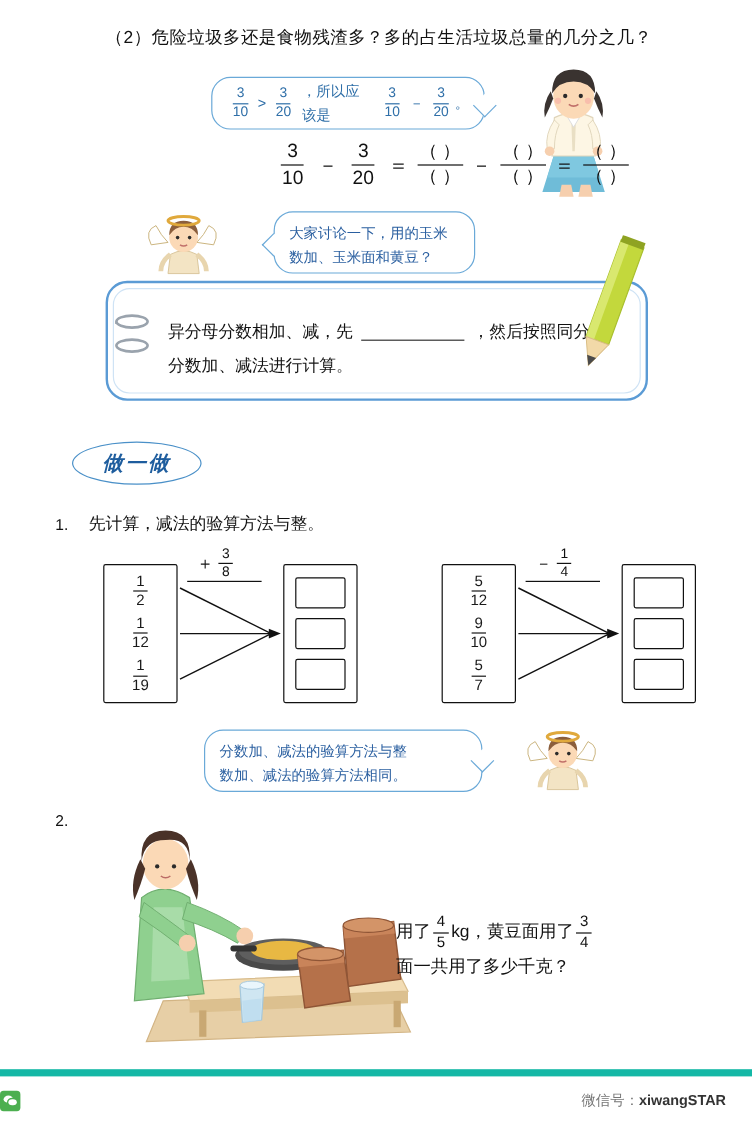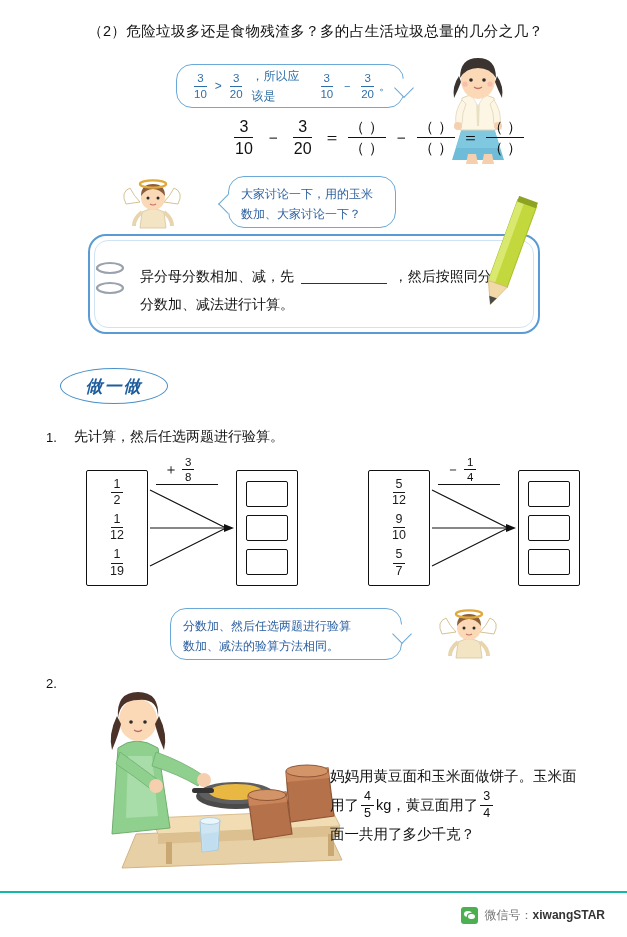--- a/index.html
+++ b/index.html
@@ -154,22 +154,22 @@
   .ex2-num { left:46px; top:676px; }
   .mom-scene { position:absolute; left:96px; top:676px; width:252px; height:200px; }
   .ex2-text {
     position:absolute; left:330px; top:762px; width:250px;
     font-size:14.5px; line-height:1.95; color:#111;
   }
 
   
   .footer {
     position:absolute; left:0; bottom:0; width:627px; height:46px;
-    background:#ffffff; border-top:2px solid #14b8a6;
-    display:flex; align-items:center; justify-content:flex-end;
+    background:#ffffff; border-top:6px solid #14b8a6;
+    display:flex; align-items:center; justify-content:space-between;
     padding-right:22px; gap:7px;
   }
   .footer .wechat-icon {
     width:17px; height:17px; border-radius:3px; background:#4caf50; position:relative;
   }
   .footer .wechat-icon:before{
     content:""; position:absolute; left:3px; top:4px; width:8px; height:6px;
     border-radius:50%; background:#fff;
   }
   .footer .wechat-icon:after{
@@ -285,21 +285,21 @@
       <circle cx="38" cy="20" r="1.5" fill="#2b2b2b"></circle>
       <path d="M30 26 Q33 28 36 26" stroke="#c1706a" stroke-width="1.2" fill="none"></path>
       <path d="M22 34 Q14 40 14 48" stroke="#e8d5ae" stroke-width="4" fill="none"></path>
       <path d="M44 34 Q52 40 52 48" stroke="#e8d5ae" stroke-width="4" fill="none"></path>
     </svg>
   </div>
 
   <div class="bubble b2">
     <div class="tail"></div>
     <div>大家讨论一下，用的玉米</div>
-    <div>数加、大家讨论一下？</div>
+    <div>数加、玉米面和黄豆？</div>
   </div>
 
   <div class="concl-wrap">
     <div class="concl-box"></div>
     <div class="rings">
       <svg viewBox="0 0 40 50" width="40" height="50">
         <ellipse cx="16" cy="12" rx="13" ry="5" fill="none" stroke="#9aa3ad" stroke-width="2.2"></ellipse>
         <ellipse cx="16" cy="32" rx="13" ry="5" fill="none" stroke="#9aa3ad" stroke-width="2.2"></ellipse>
         <line x1="3" y1="12" x2="3" y2="14" stroke="#9aa3ad" stroke-width="2"></line>
       </svg>
@@ -323,21 +323,21 @@
       </g>
     </svg>
   </div>
 
   <div class="doit">
     <div class="oval"></div>
     <div class="label">做一做</div>
   </div>
 
   <div class="ex-num ex1-num">1.</div>
-  <div class="ex1-text">先计算，然后任选两题进行验算。</div>
+  <div class="ex1-text">先计算，减法的验算方法与整。</div>
 
   <div class="calc-group g1">
     <div class="frac-stack">
       <span class="frac">
         <span class="num">1</span>
         <span class="den">2</span>
       </span>
       <span class="frac">
         <span class="num">1</span>
         <span class="den">12</span>
@@ -403,21 +403,21 @@
     </div>
     <div class="result-box">
       <div class="cell"></div>
       <div class="cell"></div>
       <div class="cell"></div>
     </div>
   </div>
 
   <div class="bubble b3">
     <div class="tail"></div>
-    <div>分数加、然后任选两题进行验算</div>
+    <div>分数加、减法的验算方法与整</div>
     <div>数加、减法的验算方法相同。</div>
   </div>
 
   <div class="angel a2">
     <svg viewBox="0 0 66 56" width="66" height="56">
       <path d="M6 26 Q0 14 10 10 Q14 18 20 24 Z" fill="#fff" stroke="#c9b27a" stroke-width="0.8"></path>
       <path d="M58 26 Q64 14 54 10 Q50 18 44 24 Z" fill="#fff" stroke="#c9b27a" stroke-width="0.8"></path>
       <path d="M22 34 Q33 28 44 34 L46 50 L20 50 Z" fill="#f3e4c4" stroke="#d8c49a" stroke-width="0.8"></path>
       <ellipse cx="33" cy="20" rx="12" ry="12" fill="#fbd9b6"></ellipse>
       <path d="M21 18 Q21 6 33 6 Q45 6 45 18 Q40 11 33 11 Q26 11 21 18 Z" fill="#8b5e3c"></path>
@@ -476,21 +476,20 @@
         <ellipse cx="171" cy="119" rx="19" ry="5.5" fill="#d39468" stroke="#8f5536" stroke-width="1"></ellipse>
       </g>
 
       <path d="M104 146 L124 144 L122 174 L106 176 Z" fill="#cfe6f2" stroke="#a6c8dc" stroke-width="1"></path>
       <ellipse cx="114" cy="145" rx="10" ry="3.4" fill="#eaf6fc" stroke="#a6c8dc" stroke-width="0.8"></ellipse>
       <path d="M106 158 L122 156 L121 174 L107 176 Z" fill="#bcdcee" opacity="0.8"></path>
     </svg>
   </div>
 
   <div class="ex2-text">
-    <div>妈妈用黄豆面和玉米面做饼子。玉米面</div>
     <div style="display:flex;align-items:center;">
       <span>用了</span>
       <span class="frac" style="font-size:12.5px;">
         <span class="num">4</span>
         <span class="den">5</span>
       </span>
       <span>kg，黄豆面用了</span>
       <span class="frac" style="font-size:12.5px;">
         <span class="num">3</span>
         <span class="den">4</span>

